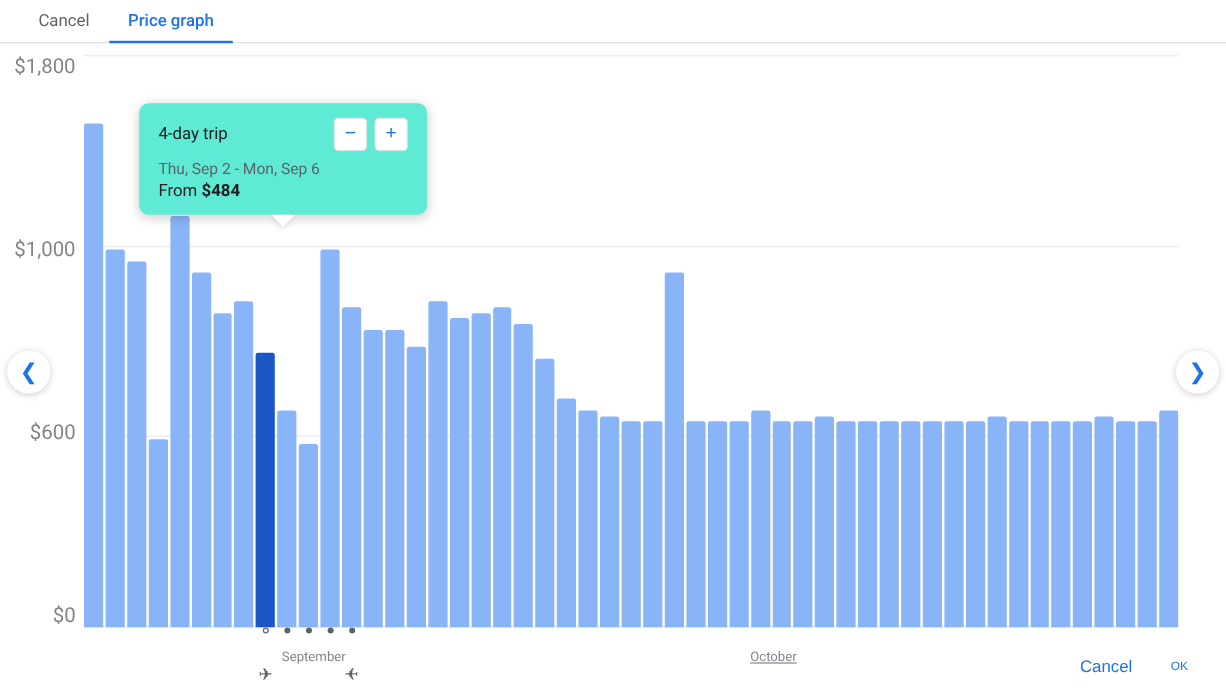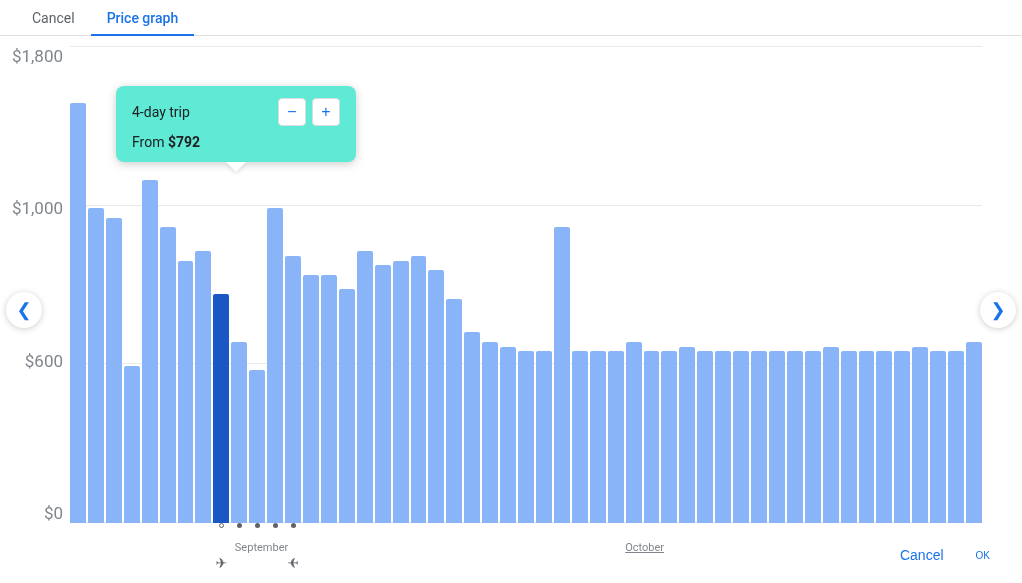--- a/index.html
+++ b/index.html
@@ -284,22 +284,23 @@
 <div class="chart-area">
 
   <div class="tooltip">
     <div class="tooltip-header">
       <span class="tooltip-title">4-day trip</span>
       <div class="tooltip-controls">
         <button class="tooltip-btn">−</button>
         <button class="tooltip-btn">+</button>
       </div>
     </div>
+    <div class="tooltip-date">Thu, Sep 2 - Mon, Sep 6</div>
     <div class="tooltip-price">
-      <span>From </span><strong>$792</strong>
+      <span>From </span><strong>$484</strong>
     </div>
   </div>
 
   <div class="nav-arrow left">❮</div>
 
   <div class="nav-arrow right">❯</div>
 
   <div class="y-axis">
     <span class="y-label">$1,800</span>
     <span class="y-label">$1,000</span>

